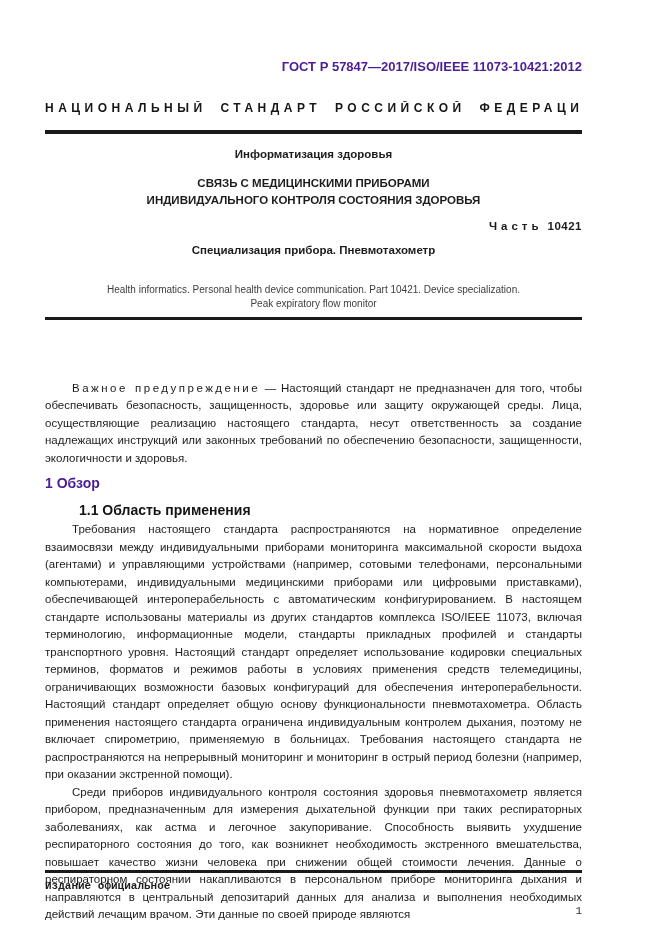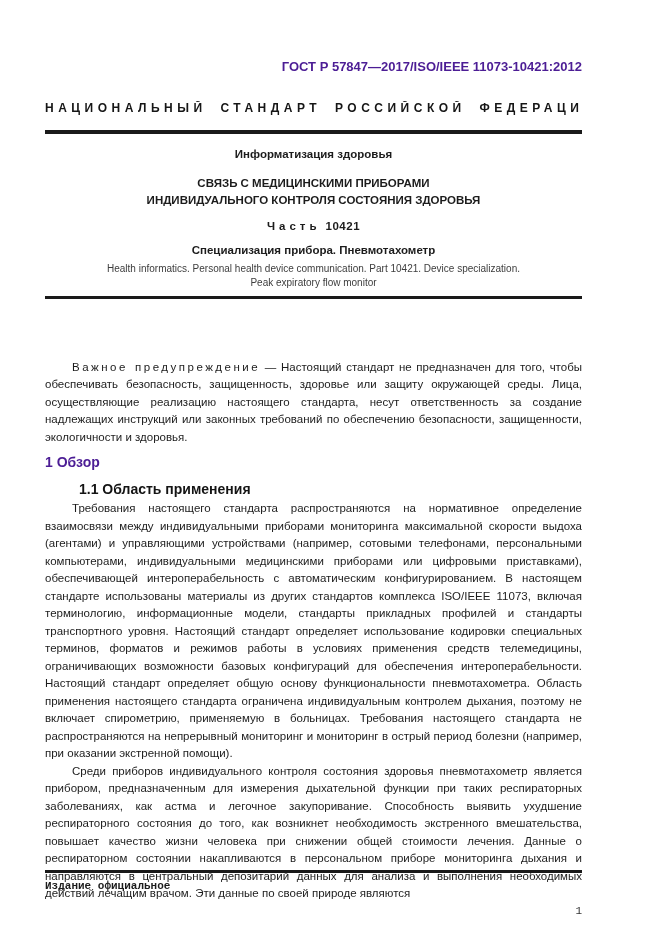--- a/index.html
+++ b/index.html
@@ -42,31 +42,31 @@
     text-align: center; line-height: 14px;
   }
   .title-ru {
     margin-top: 14px;
     font-size: 11.5px; font-weight: bold;
     text-align: center; line-height: 17px;
   }
   .part-line {
     margin-top: 10px;
     font-size: 11.5px; font-weight: bold;
-    text-align: center; line-height: 14px;
+    text-align: right; line-height: 14px;
   }
   .part-label { letter-spacing: 4px; }
   .part-number { margin-left: 5px; letter-spacing: 0.5px; }
   .subtitle-ru {
     margin-top: 10px;
     font-size: 11.5px; font-weight: bold;
     text-align: center; line-height: 14px;
   }
   .title-en {
-    margin-top: 5px;
+    margin-top: 26px;
     font-size: 10px; font-weight: normal;
     text-align: center; line-height: 14px;
     color: #3d3d3d;
   }
   .rule-mid {
     margin-top: 6px;
     height: 2.5px; background: #1a1a1a;
   }
   .date-line {
     margin-top: 7px;

